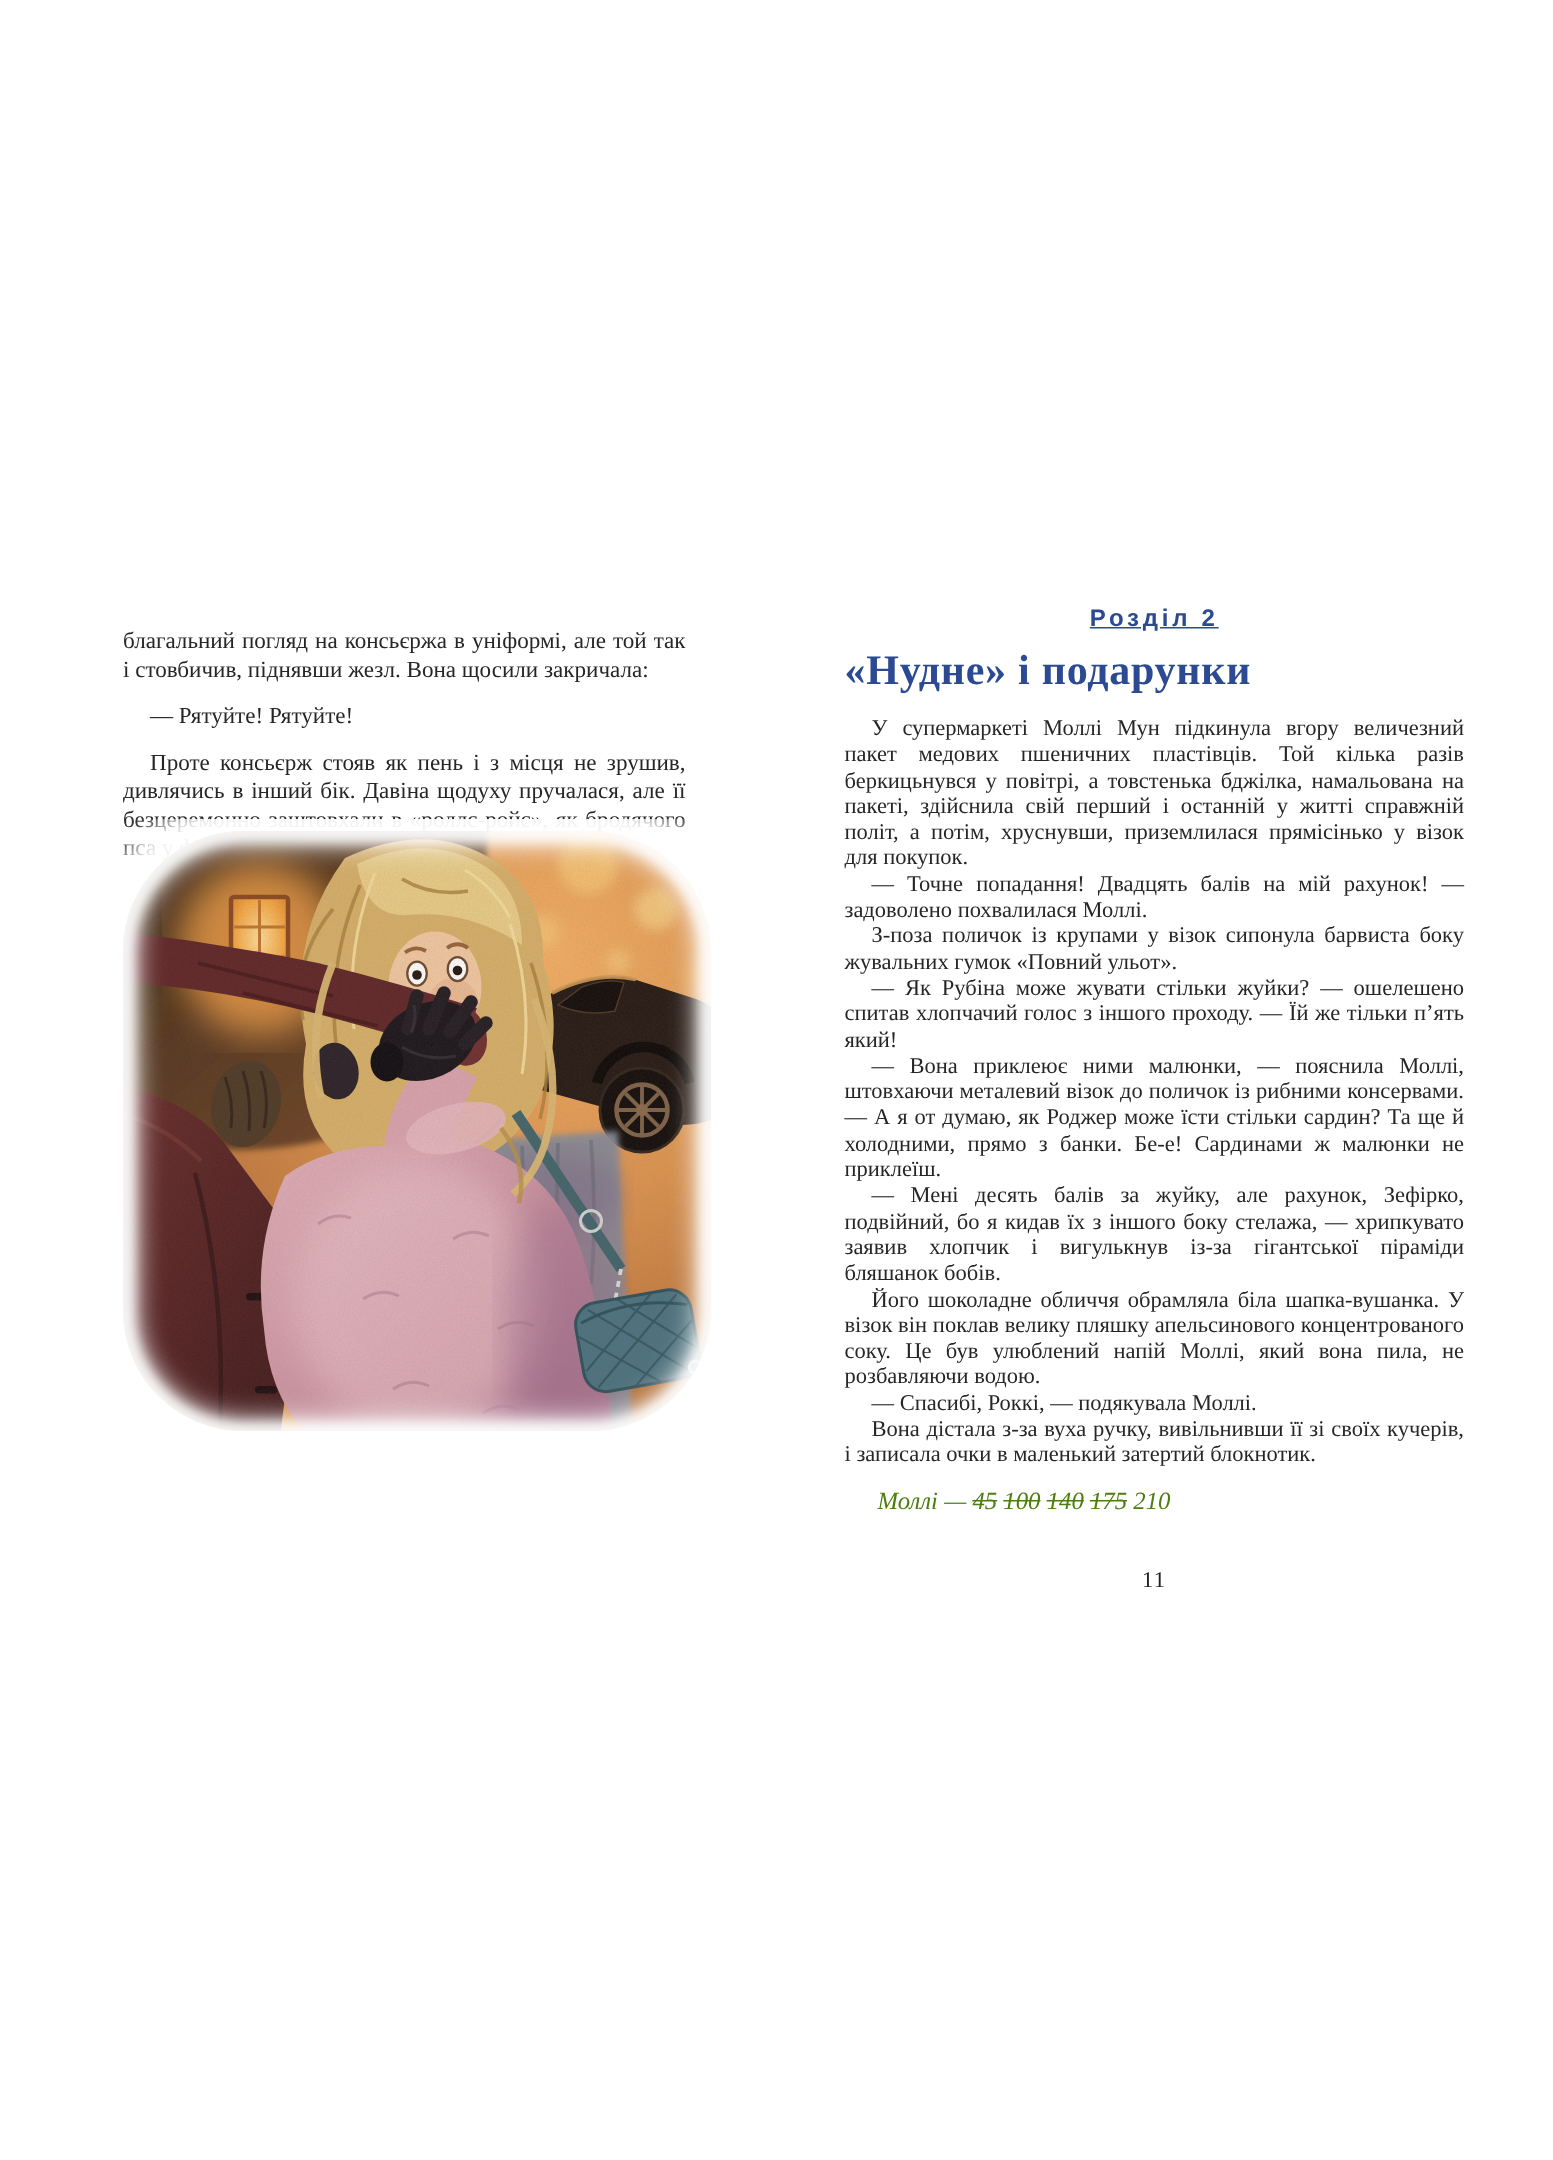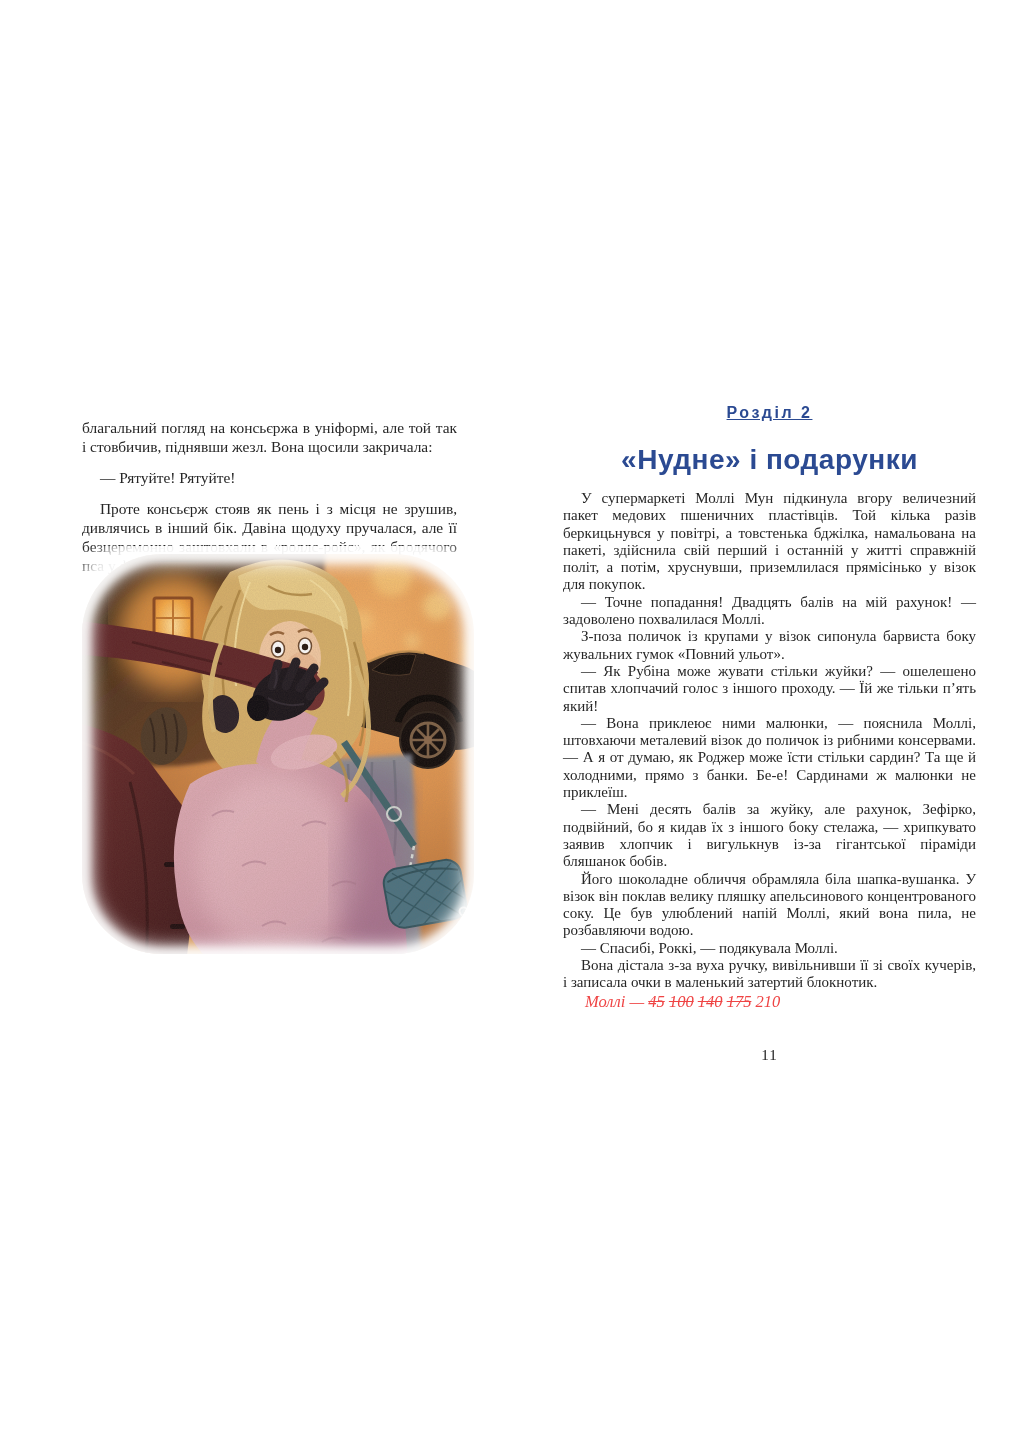--- a/index.html
+++ b/index.html
@@ -17,31 +17,31 @@
   .left-text p{margin:12px;text-indent:18px;}
   .left-text p:first-child{text-indent:0;}
   .illustration{position:absolute;left:72px;top:546px;width:412px;height:418px;}
   
   .right-col{position:absolute;left:563px;top:404px;width:413px;}
   .chapter-label{
     text-align:center;font-family:"Liberation Sans","DejaVu Sans",sans-serif;
     font-weight:700;font-size:16px;letter-spacing:2.5px;color:var(--blue,#2b4a92);text-decoration:underline;
   }
   .chapter-title{
-    text-align:center;font-family:Liberation Sans, sans-serif;
+    text-align:left;font-family:Liberation Serif, serif;
     font-weight:700;font-size:28px;letter-spacing:0.5px;color:var(--blue,#2b4a92);
-    margin-top:22px;
+    margin-top:10px;
   }
   .body-text{
     margin-top:14px;font-size:15px;line-height:17.3px;text-align:justify;
   }
   .body-text p{margin:0;text-indent:18px;}
   .score-block{
-    padding-left:22px;font-style:italic;
-    font-size:16.5px;line-height:19.5px;color:#ef4444;
+    margin-top:11px;padding-left:22px;font-style:italic;
+    font-size:16.5px;line-height:19.5px;color:#4d7c0f;
   }
   .score-block s{text-decoration:line-through;}
   .score-block .final{text-decoration:none;}
   .page-number{
     margin-top:36px;text-align:center;font-size:15px;letter-spacing:1px;color:#222;
   }
 </style>
 </head>
 <body style="color: rgb(38, 38, 38);">
 

